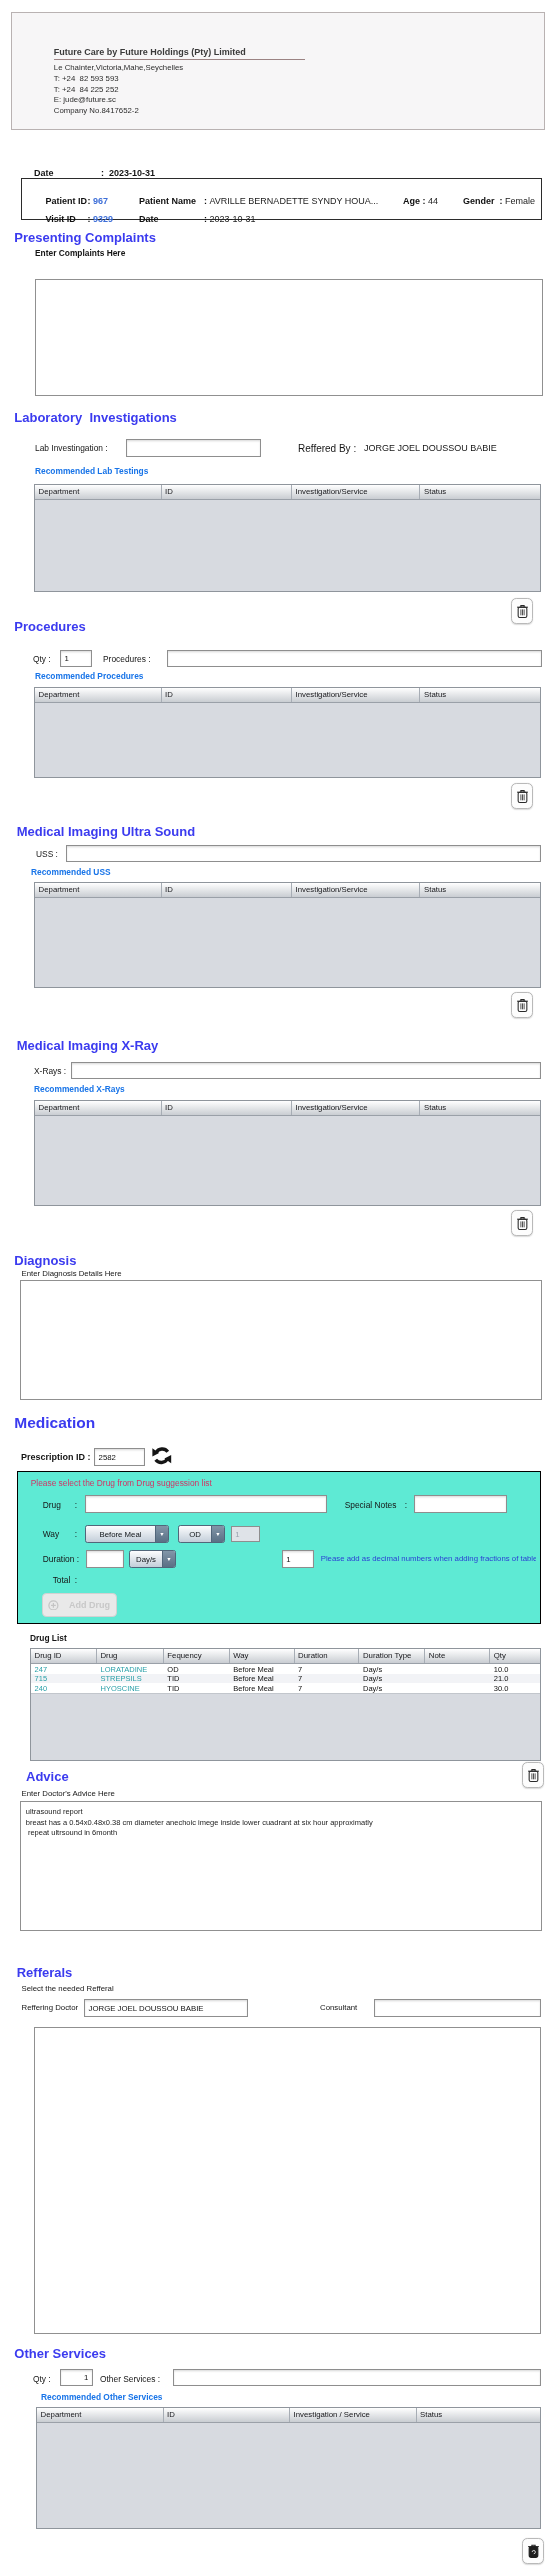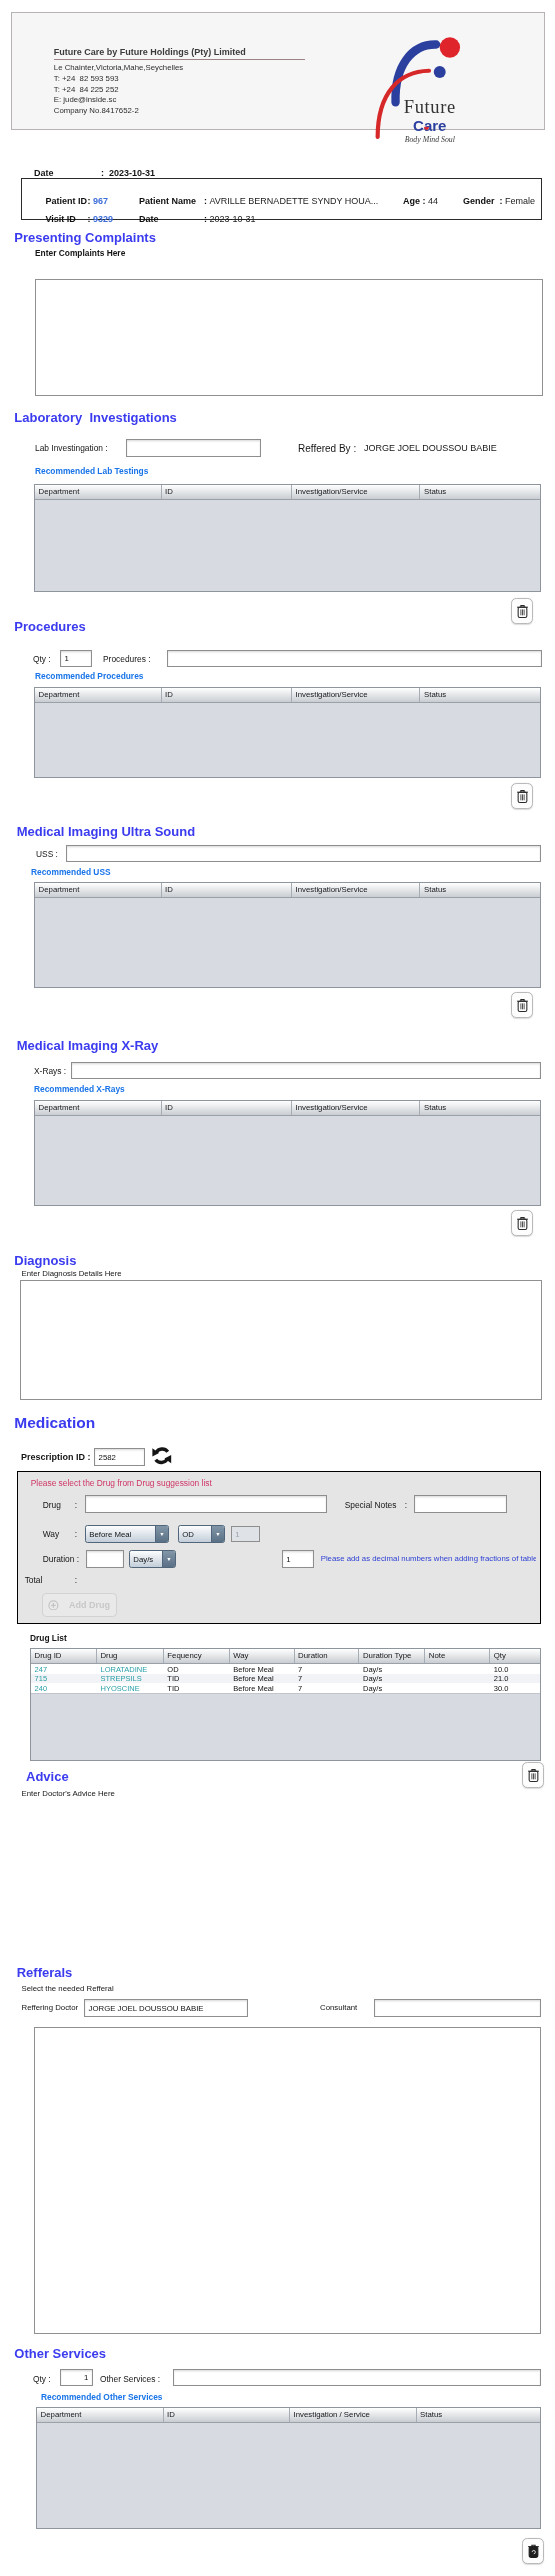--- a/index.html
+++ b/index.html
@@ -38,21 +38,21 @@
   .logo-tag{position:absolute;left:13px;top:109px;width:96px;text-align:center;font-family:"Liberation Serif",serif;
       font-style:italic;font-size:7.8px;color:#3c3c3c;white-space:pre;}
   .fixed-lab{display:inline-block;}
   .pbox{position:absolute;left:21px;top:178px;width:521px;height:42px;background:#fff;border:1.2px solid #2b2b2b;box-sizing:border-box;}
   .pitem{position:absolute;font-size:9px;white-space:pre;}
   .pitem .plab{font-weight:bold;color:#101010;}
   .pitem .pval{color:#1b1b1b;}
   .pitem .pid{color:#3e6fd8;font-weight:bold;}
   .redtxt{position:absolute;font-size:8.4px;color:#d03565;white-space:pre;}
   .bluetxt{position:absolute;font-size:7.8px;color:#2b3fd4;white-space:nowrap;overflow:hidden;}
-  .medbox{position:absolute;left:16.7px;top:1471px;width:524px;height:153px;border:1.8px solid #000;box-sizing:border-box;background:#e5e5e5;}
+  .medbox{position:absolute;left:16.7px;top:1471px;width:524px;height:153px;border:1.8px solid #000;box-sizing:border-box;background:#5eead4;text-align:center;}
   .addbtn{position:absolute;left:24px;top:121px;width:73px;height:22px;border:0.6px solid #d2d2d2;border-radius:4.2px;
       background:#e9e9e9;display:flex;align-items:center;gap:10px;justify-content:center;color:#c8c8c8;font-weight:bold;font-size:9px;}
   .dtable{position:absolute;left:30px;top:1648px;width:511px;border:0.6px solid #8f959c;box-sizing:border-box;background:#d7dae0;}
   .drow{display:flex;height:9.6px;align-items:center;background:#fff;font-size:7.5px;}
   .drow.alt{background:#f2f3f6;}
   .dcell{padding:0 3.6px;box-sizing:border-box;white-space:nowrap;overflow:hidden;}
   .teal{color:#2aa0a8;}
   .dgray{height:66px;background:#d7dae0;border-top:0.6px solid #c2c6cc;}
   .advice-text{white-space:pre-wrap;font-size:7.5px;color:#1c1c1c;padding:5.4px 4.8px;line-height:10.2px;}
 </style>
@@ -60,35 +60,23 @@
 <body>
 
 <div id="page">
 
   <div class="header-box">
     <div class="company-title">Future Care by Future Holdings (Pty) Limited</div>
     <div class="company-underline"></div>
     <div class="addr" style="top:50px">Le Chainter,Victoria,Mahe,Seychelles</div>
     <div class="addr" style="top:61px">T: +24  82 593 593</div>
     <div class="addr" style="top:72px">T: +24  84 225 252</div>
-    <div class="addr" style="top:82px">E: jude@inside.sc</div>
+    <div class="addr" style="top:82px">E: jude@future.sc</div>
     <div class="addr" style="top:93px">Company No.8417652-2</div>
 
-    <div class="logo">
-      <svg width="117" height="117" viewBox="0 0 195 196">
-        <path d="M44 128 C42 66 72 30 112 31" fill="none" stroke="#2b3f9e" stroke-width="14" stroke-linecap="round"></path>
-        <circle cx="135" cy="36" r="17" fill="#e0242b"></circle>
-        <path d="M14 186 C14 112 50 76 100 75" fill="none" stroke="#d62828" stroke-width="7" stroke-linecap="round"></path>
-        <circle cx="118" cy="77" r="10" fill="#2b3f9e"></circle>
-      </svg>
-      <div class="logo-future">Future</div>
-      <div class="logo-care">Care</div>
-      <div class="logo-heart">❤</div>
-      <div class="logo-tag">Body Mind Soul</div>
-    </div>
   </div>
 
   <div class="lbl bold" style="left:24px;top:158px;font-size:9px">
     <span class="fixed-lab" style="width:67px">Date</span><span>:  </span><span>2023-10-31</span>
   </div>
 
   <div class="pbox">
     <div class="pitem" style="left:8.4px;top:7.2px">
       <span class="plab fixed-lab" style="width:42px">Patient ID</span><span class="plab">: </span><span class="pid">967</span>
     </div>
@@ -275,21 +263,21 @@
     </div>
     <div class="sel" style="left:111px;top:78px;width:47px">
       <span class="sel-txt">Day/s</span>
       <span class="sel-arrow">▼</span>
     </div>
     <div class="inp" style="left:264px;top:78px;width:32px;height:18px">
       <span>1</span>
     </div>
     <div class="bluetxt" style="left:303px;top:82px;width:215px">Please add as decimal numbers when adding fractions of tablets (eg:..</div>
 
-    <div class="lbl" style="left:7px;top:103px">Total</div>
+    <div class="lbl" style="left:35px;top:103px">Total</div>
     <div class="lbl" style="left:57px;top:103px">:</div>
 
     <div class="addbtn">
       <svg width="10.8" height="10.8" viewBox="0 0 18 18">
         <circle cx="9" cy="9" r="7.5" fill="none" stroke="#c4c4c4" stroke-width="2"></circle>
         <line x1="9" y1="5" x2="9" y2="13" stroke="#c4c4c4" stroke-width="2"></line>
         <line x1="5" y1="9" x2="13" y2="9" stroke="#c4c4c4" stroke-width="2"></line>
       </svg>
       <span>Add Drug</span>
     </div>
@@ -345,20 +333,25 @@
       <rect x="4" y="7" width="16" height="19" rx="3" fill="none" stroke="#2a2a2a" stroke-width="2"></rect>
       <line x1="2" y1="7" x2="22" y2="7" stroke="#2a2a2a" stroke-width="2"></line>
       <path d="M9 7 V4 h6 v3" fill="none" stroke="#2a2a2a" stroke-width="2"></path>
       <line x1="9" y1="11" x2="9" y2="22" stroke="#2a2a2a" stroke-width="1.5"></line>
       <line x1="12" y1="11" x2="12" y2="22" stroke="#2a2a2a" stroke-width="1.5"></line>
       <line x1="15" y1="11" x2="15" y2="22" stroke="#2a2a2a" stroke-width="1.5"></line>
     </svg>
   </div>
   <div class="sec-title" style="left:26px;top:1769px">Advice</div>
   <div class="lbl small" style="left:21.5px;top:1789px">Enter Doctor's Advice Here</div>
+  <div class="bigbox" style="left:20px;top:1801px;width:522px;height:130px">
+    <div class="advice-text">ultrasound report
+breast has a 0.54x0.48x0.38 cm diameter anechoic imege inside lower cuadrant at six hour approximatly
+ repeat ultrsound in 6month</div>
+  </div>
 
   <div class="sec-title" style="left:16.7px;top:1965px">Refferals</div>
   <div class="lbl small" style="left:21.5px;top:1984px">Select the needed Refferal</div>
   <div class="lbl small" style="left:21.5px;top:2003px">Reffering Doctor</div>
   <div class="inp" style="left:84px;top:1999px;width:164px;height:18px">
     <span>JORGE JOEL DOUSSOU BABIE</span>
   </div>
   <div class="lbl small" style="left:320px;top:2003px">Consultant</div>
   <div class="inp" style="left:374px;top:1999px;width:167px;height:18px">
     <span></span>

